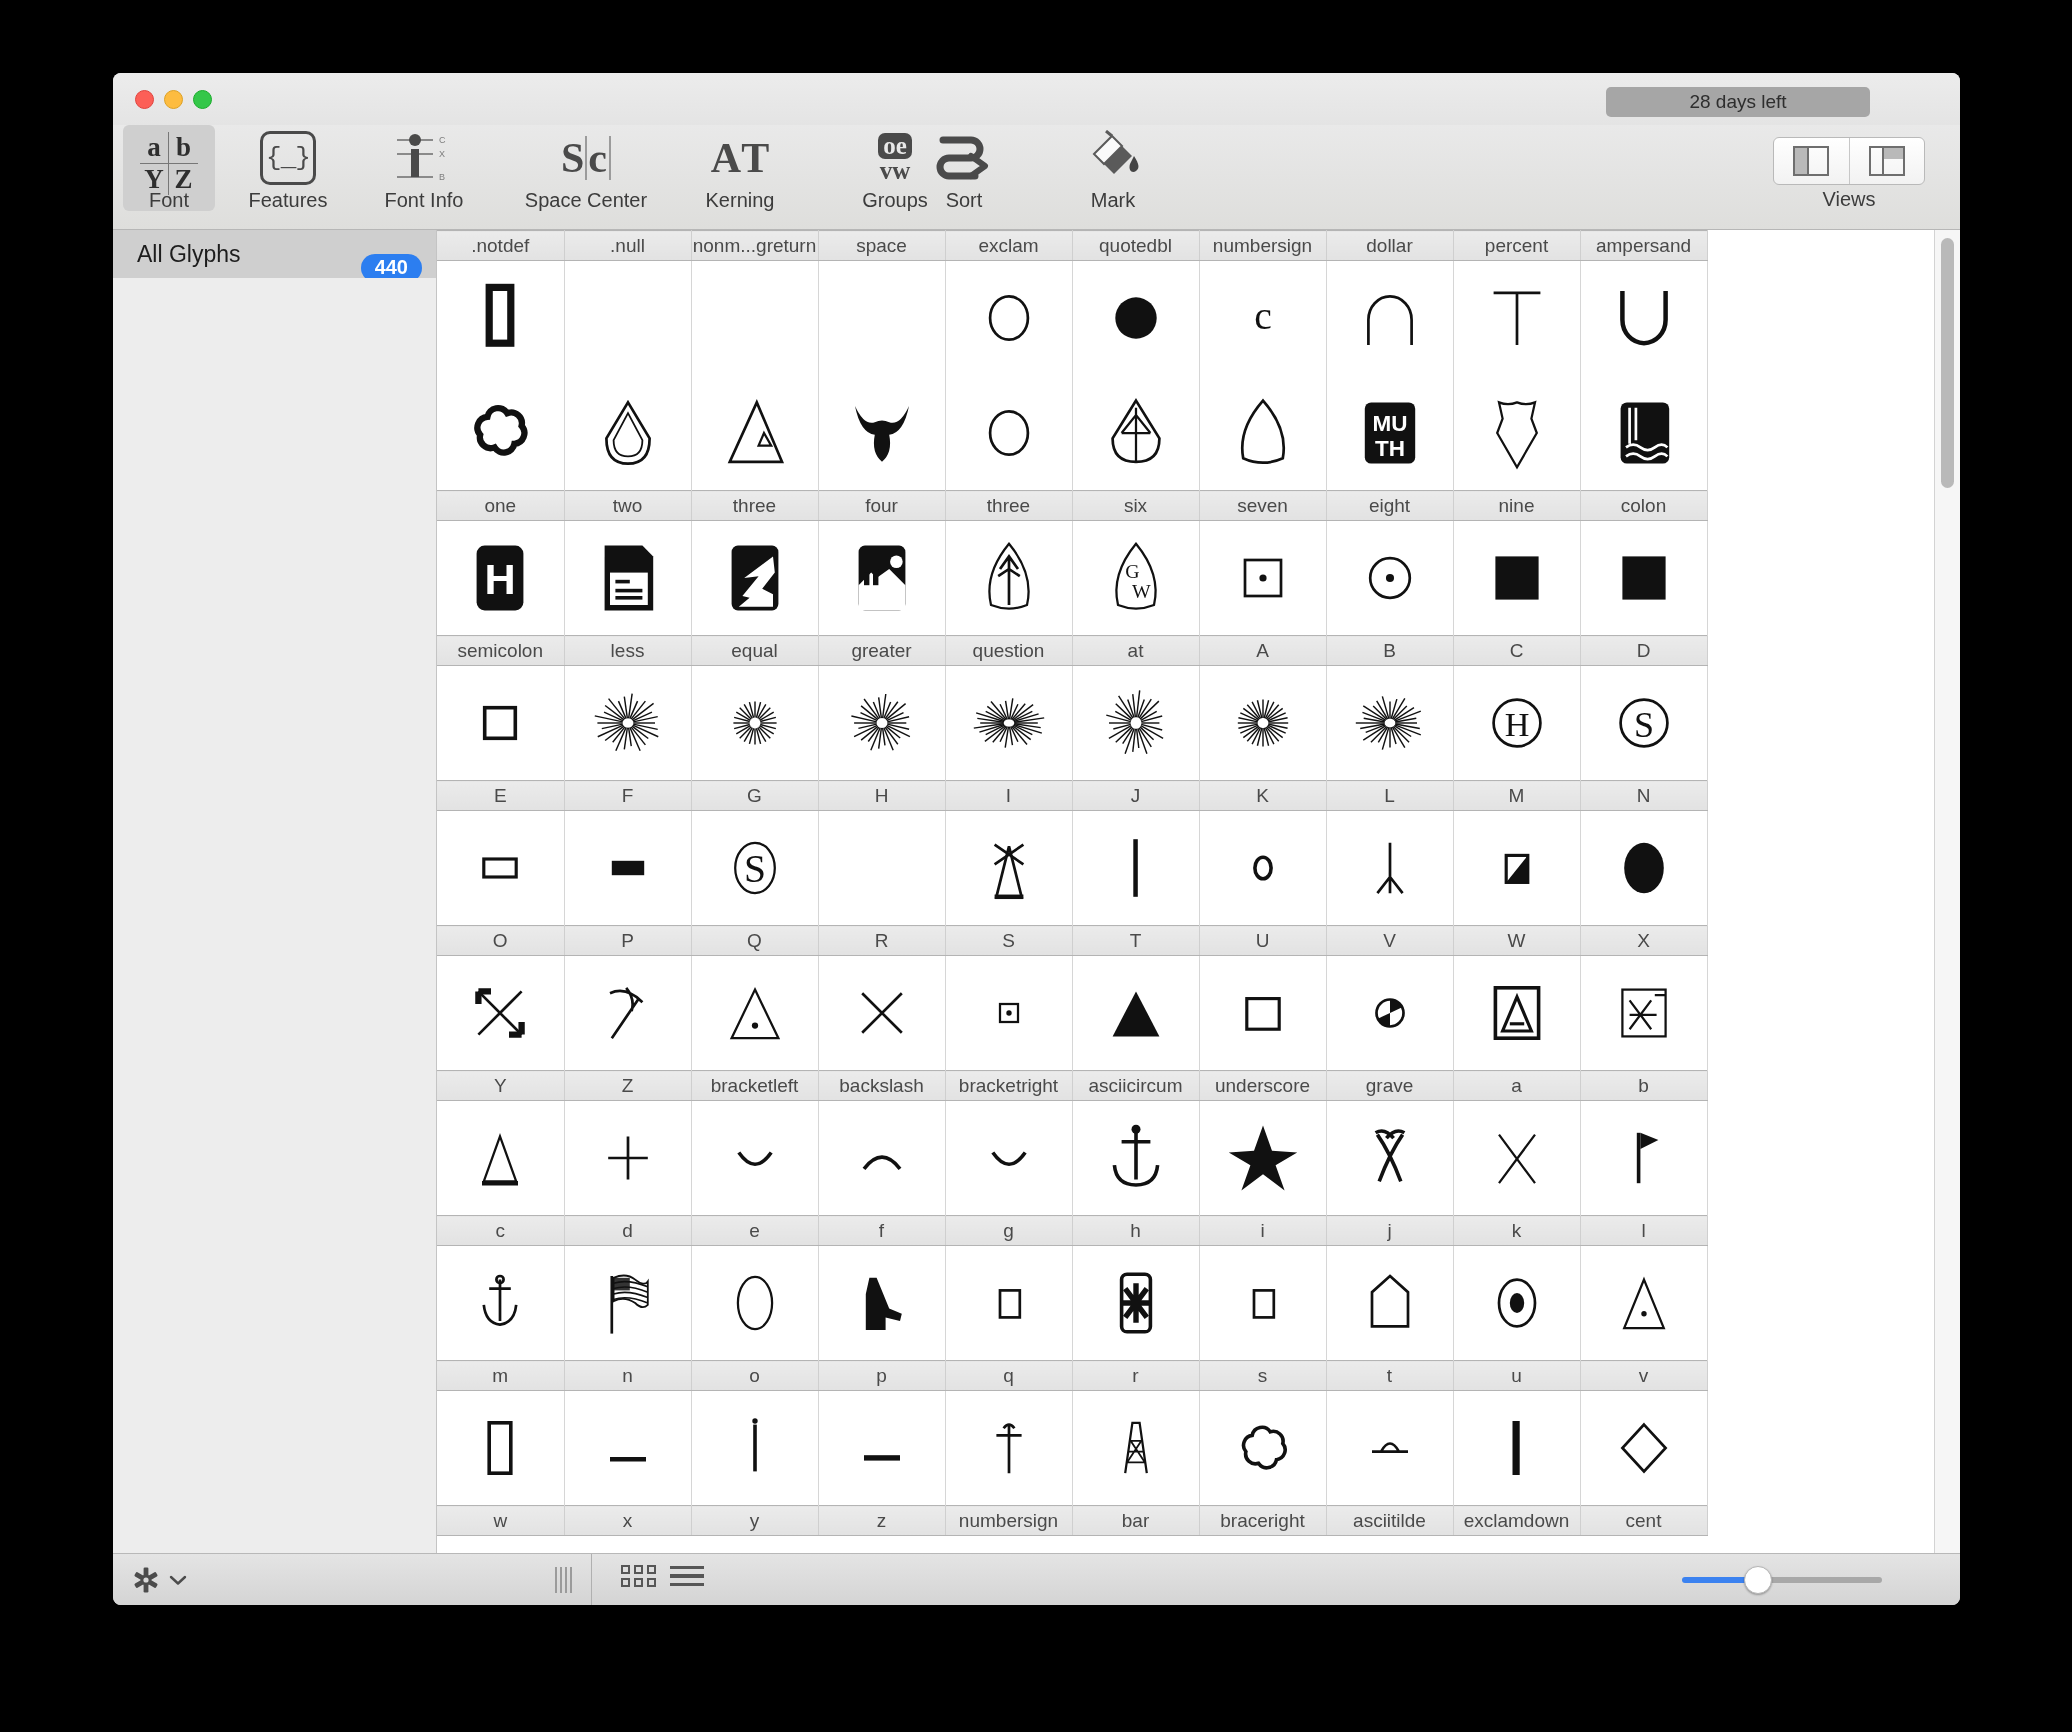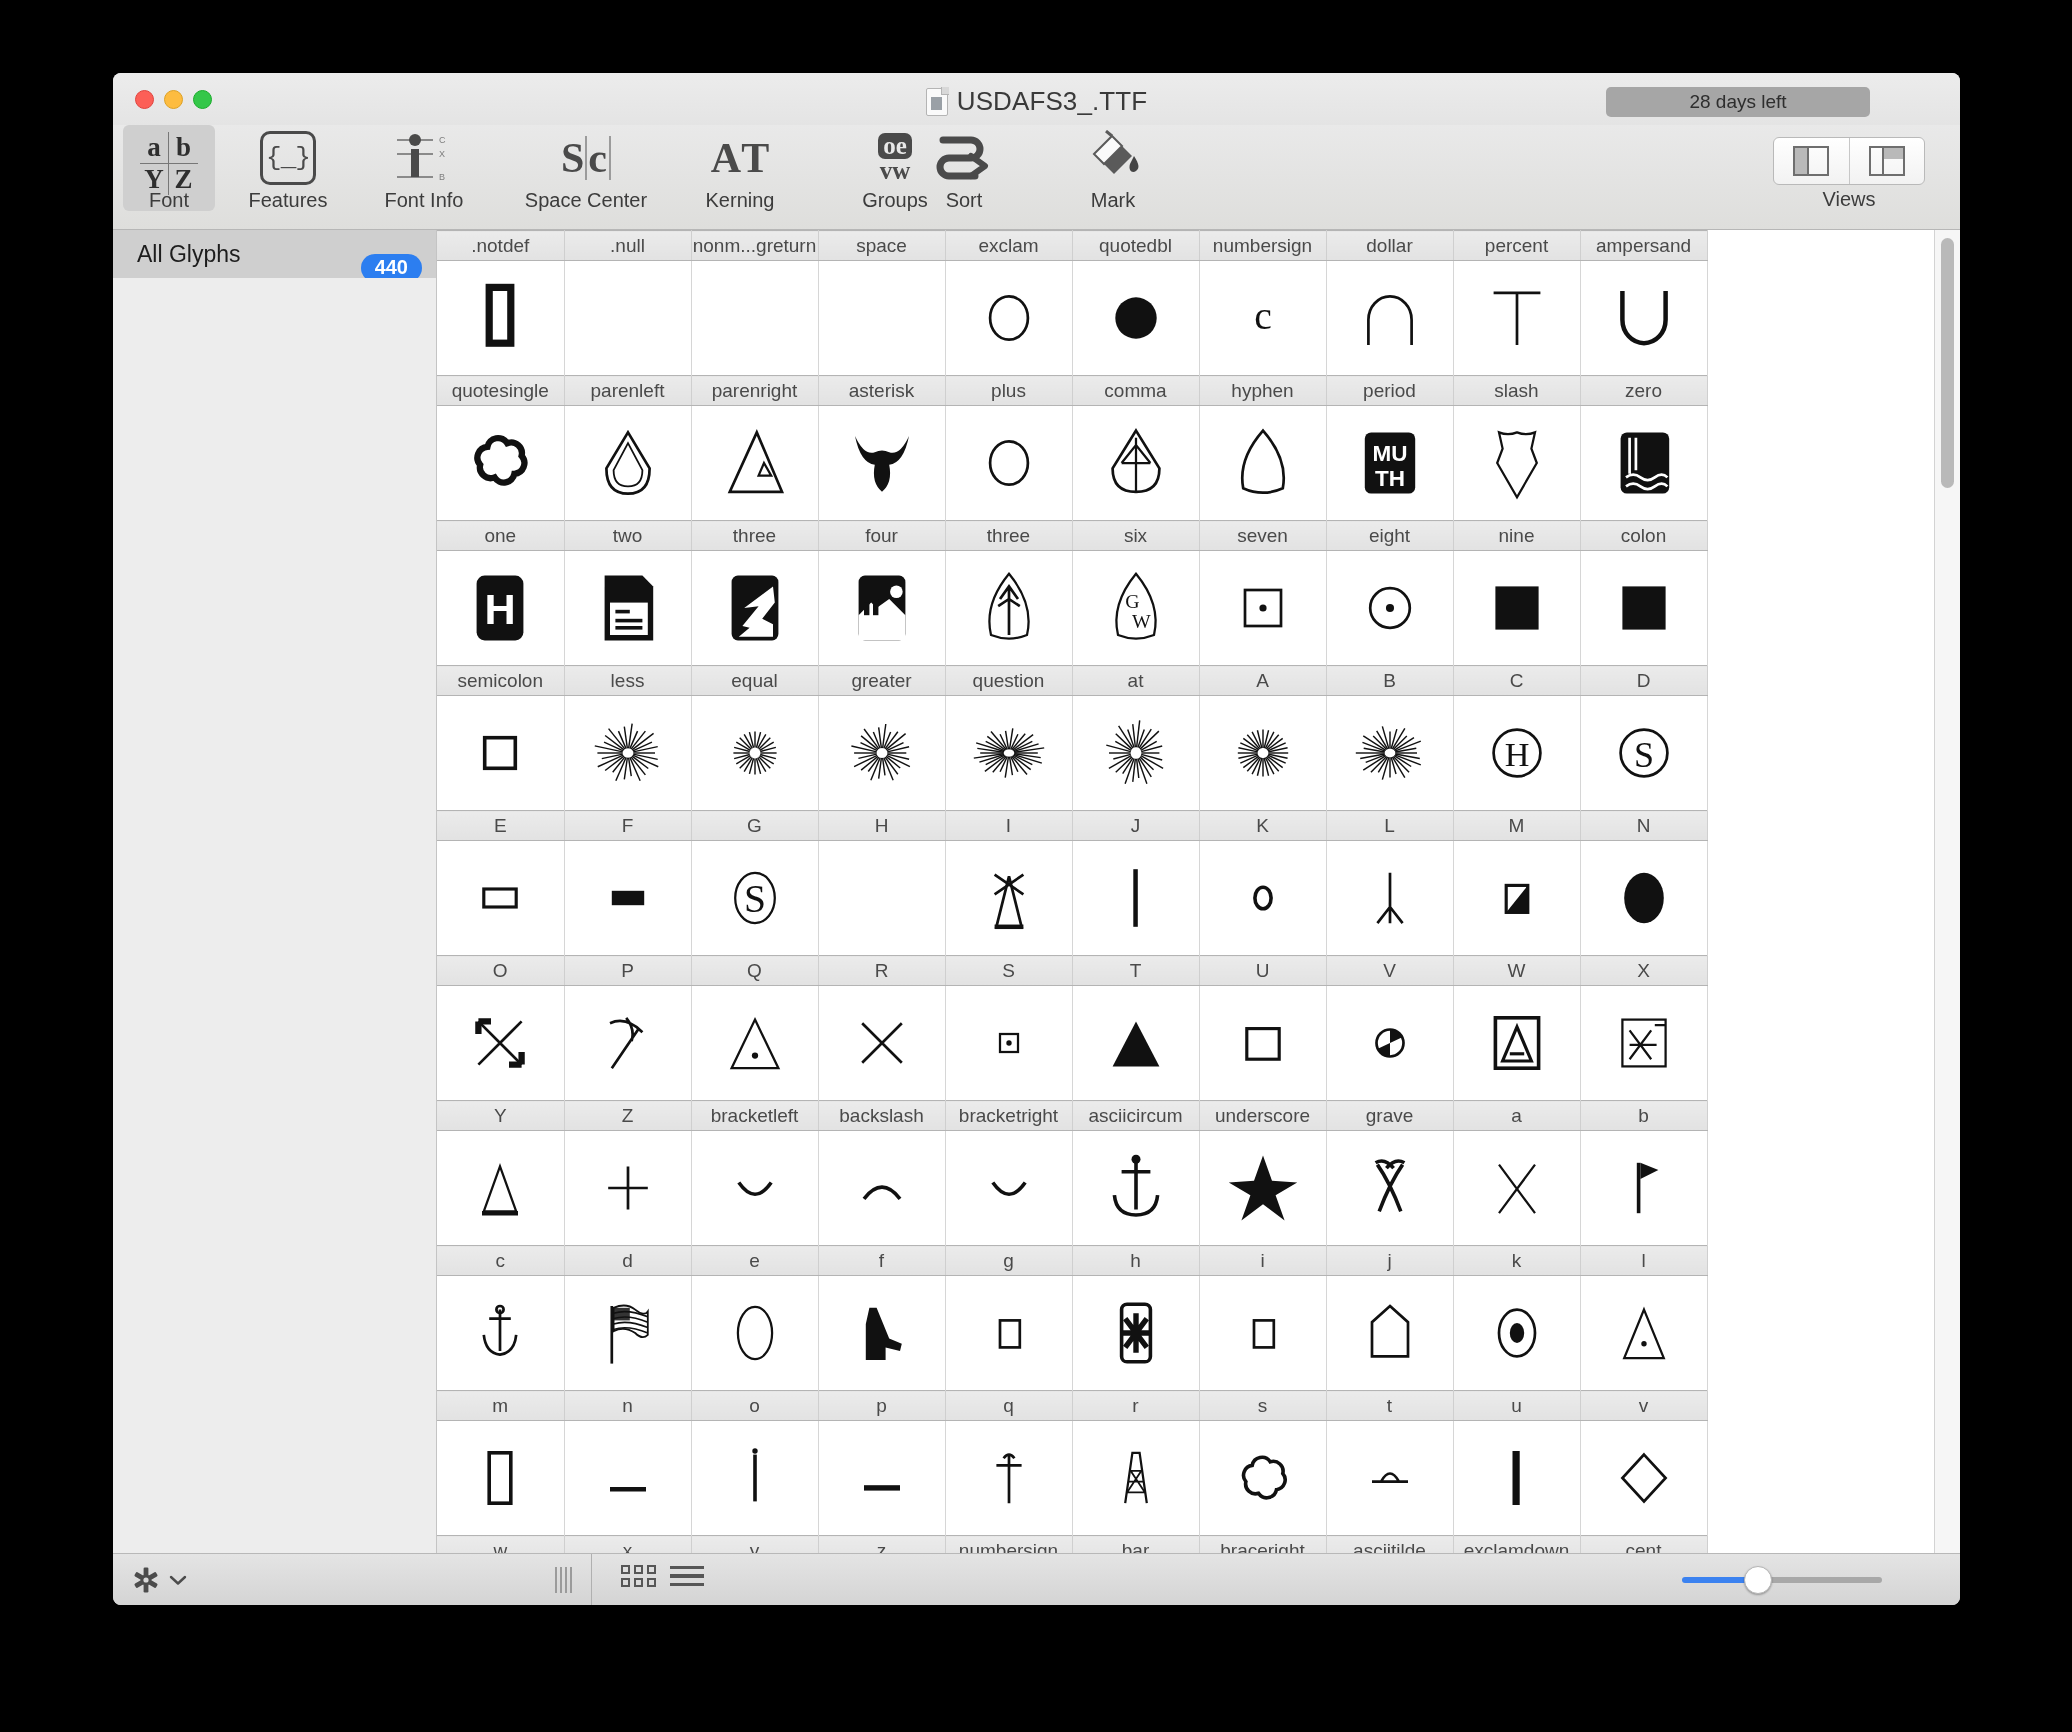--- a/index.html
+++ b/index.html
@@ -255,28 +255,20 @@
 </head>
 <body>
 
 <div id="window">
 
   <div id="titlebar">
     <div class="traffic red"></div>
     <div class="traffic yellow"></div>
     <div class="traffic green"></div>
 
-    <div id="title-wrap">
-      <span id="doc-icon">
-        <span class="page"></span>
-          <span class="fold"></span>
-          <span class="inner"></span>
-      </span>
-      <span id="window-title">USDAFS3_.TTF</span>
-    </div>
 
     <div id="trial-badge">28 days left</div>
   </div>
 
   <div id="toolbar">
 
     <div class="tb-item tb-sel" style="left:10px;width:92px;">
       <div class="tb-icon">
         <div class="icon-abyz">
             <span>a</span>
@@ -444,32 +436,20 @@
                 <td class="glyph-cell">
                   <svg width="90" height="90" viewBox="0 0 100 100">
                     <path d="M24 22 H76 M50 22 V80" fill="none" stroke="#111" stroke-width="3"></path>
                   </svg>
                 </td>
                 <td class="glyph-cell">
                   <svg width="90" height="90" viewBox="0 0 100 100">
                     <path d="M26 20 L26 52 a24 26 0 0 0 48 0 L74 20" fill="none" stroke="#111" stroke-width="5"></path>
                   </svg>
                 </td>
-              </tr>
-              <tr>
-                <th class="glyph-head">quotesingle</th>
-                <th class="glyph-head">parenleft</th>
-                <th class="glyph-head">parenright</th>
-                <th class="glyph-head">asterisk</th>
-                <th class="glyph-head">plus</th>
-                <th class="glyph-head">comma</th>
-                <th class="glyph-head">hyphen</th>
-                <th class="glyph-head">period</th>
-                <th class="glyph-head">slash</th>
-                <th class="glyph-head">zero</th>
               </tr>
               <tr>
                 <td class="glyph-cell">
                   <svg width="90" height="90" viewBox="0 0 100 100">
                     <path d="M36 32 a12 12 0 0 1 22 -4 a12 12 0 0 1 16 14 a12 12 0 0 1 -8 20 a12 12 0 0 1 -22 4 a12 12 0 0 1 -16 -14 a12 12 0 0 1 8 -20 z" fill="none" stroke="#111" stroke-width="7"></path>
                   </svg>
                 </td>
                 <td class="glyph-cell">
                   <svg width="90" height="90" viewBox="0 0 100 100">
                     <path d="M50 16 L74 56 Q74 84 50 84 Q26 84 26 56 Z" fill="none" stroke="#111" stroke-width="3"></path>

